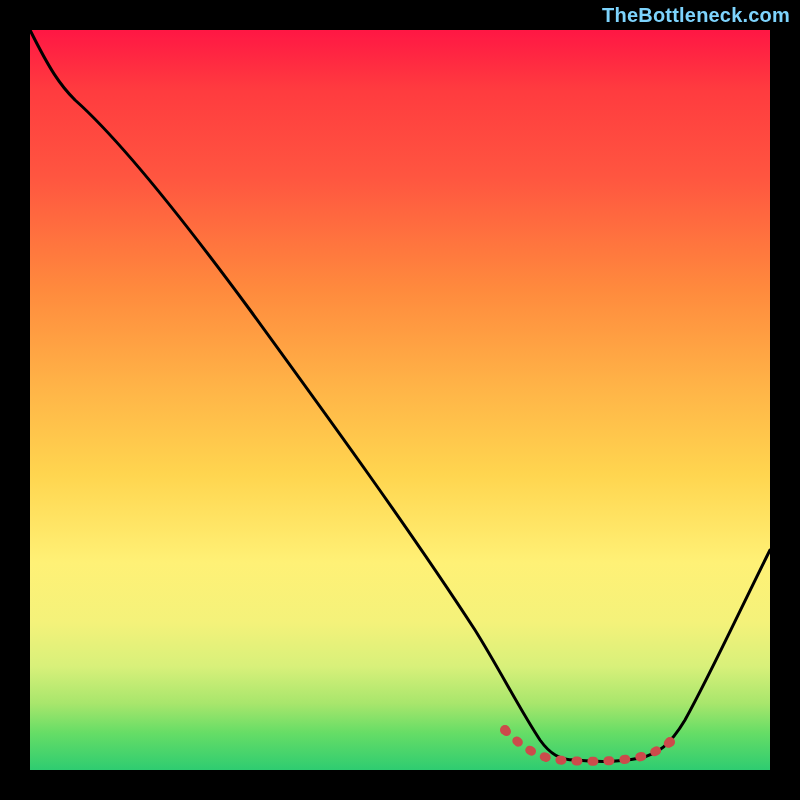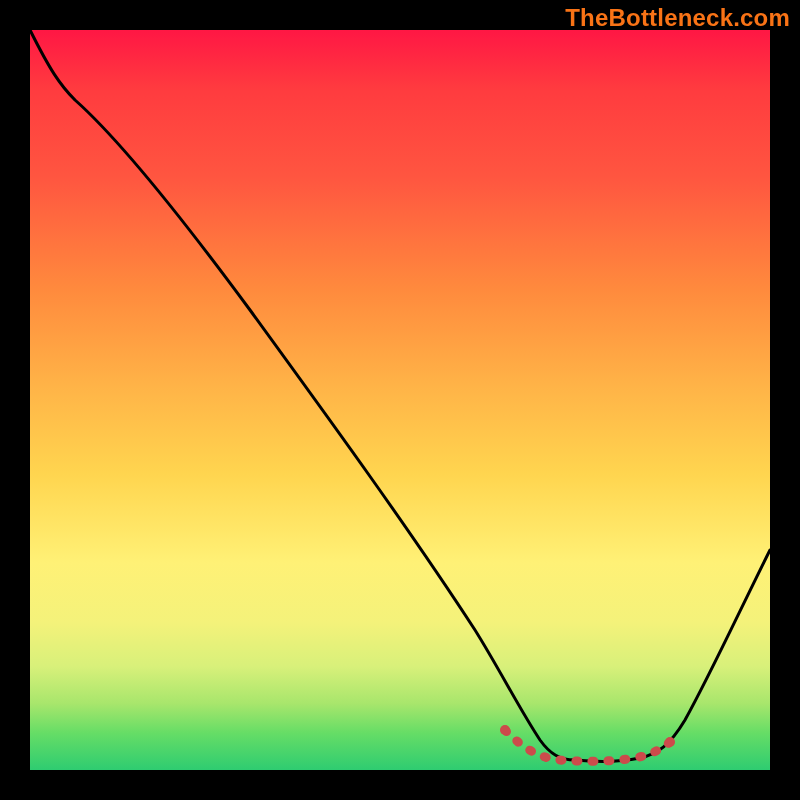--- a/index.html
+++ b/index.html
@@ -14,22 +14,22 @@
   .frame {
     position: relative;
     width: 800px;
     height: 800px;
     background: #000;
   }
   .watermark {
     position: absolute;
     top: 4px;
     right: 10px;
-    color: #f97316;
-    font-size: 24px;
+    color: #7dd3fc;
+    font-size: 20px;
     font-weight: 600;
     letter-spacing: 0.2px;
     z-index: 10;
   }
   .plot-area {
     position: absolute;
     left: 30px;
     top: 30px;
     width: 740px;
     height: 740px;

